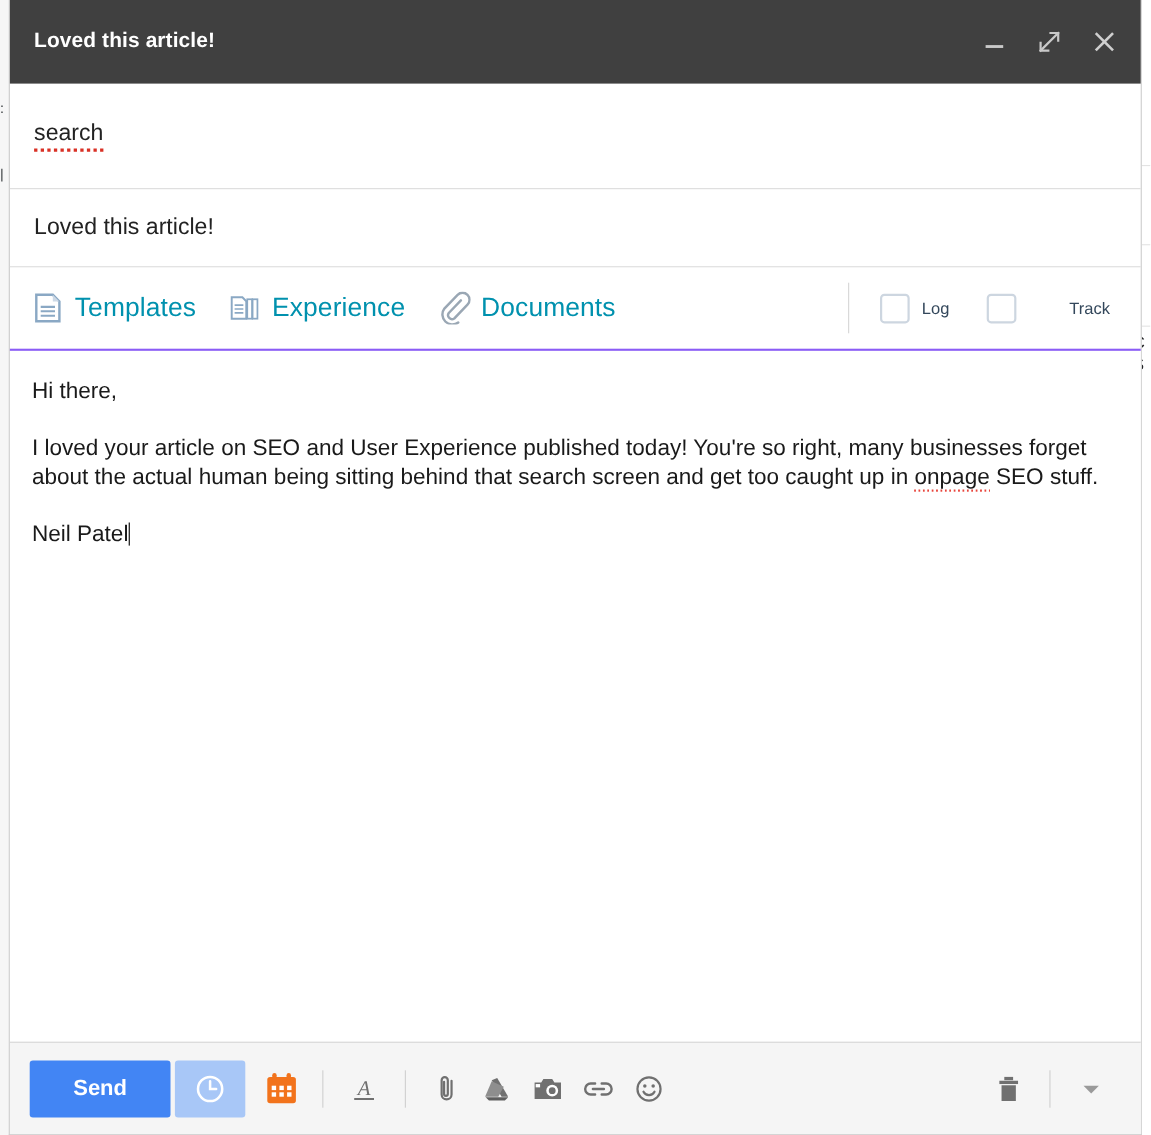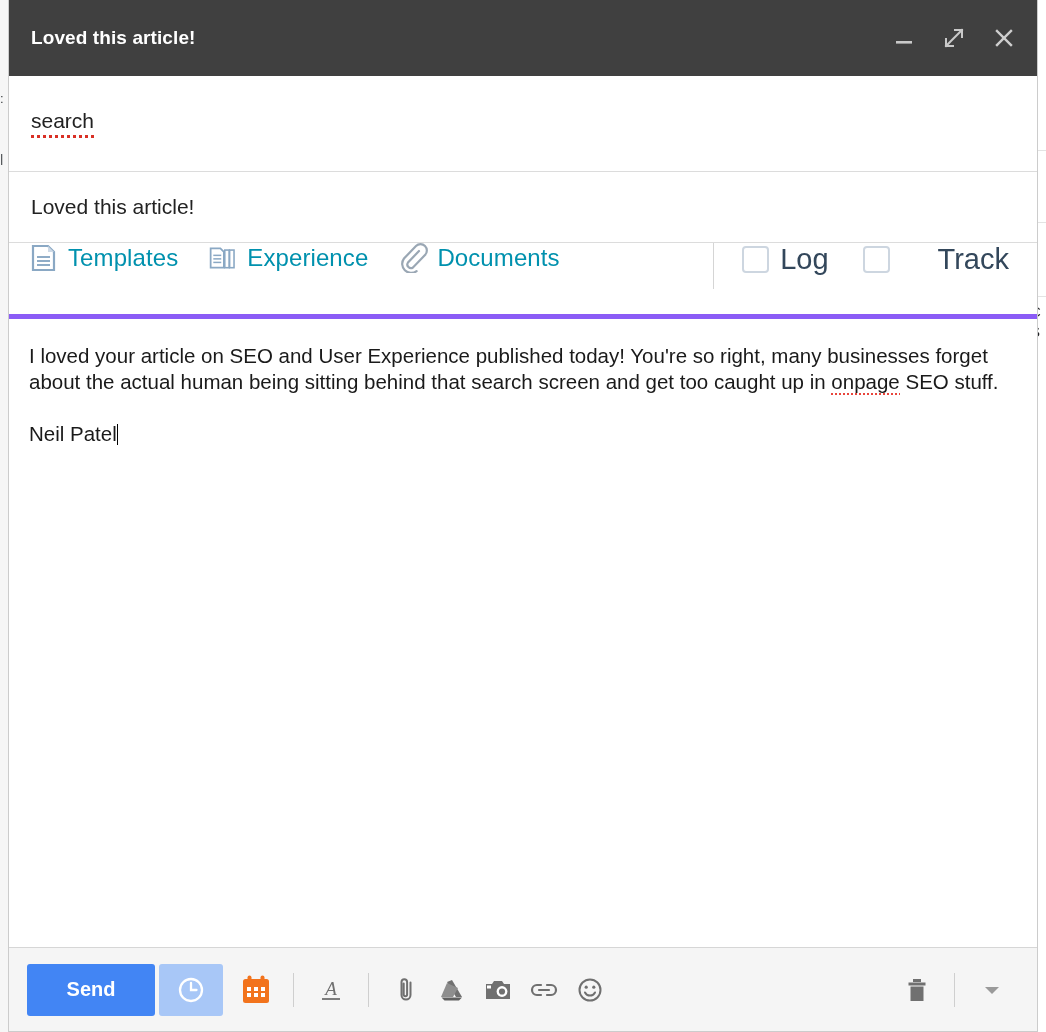--- a/index.html
+++ b/index.html
@@ -140,23 +140,23 @@
     flex: none;
   }
   .subject-text {
     font-size: 21px;
     color: #222222;
   }
 
   
   .row-hstools {
     height: 76px;
-    border-bottom: 5px solid #8b5cf6;
-    display: flex;
-    align-items: flex-start;
+    border-bottom: 2px solid #8b5cf6;
+    display: flex;
+    align-items: center;
     padding: 0 22px 0 20px;
     box-sizing: border-box;
     flex: none;
   }
   .hs-item {
     display: flex;
     align-items: center;
     gap: 9px;
     margin-right: 30px;
     cursor: pointer;
@@ -185,21 +185,21 @@
   .hs-check:last-child { margin-right: 6px; gap: 48px; }
   .checkbox {
     width: 27px; height: 27px;
     border: 2px solid #cdd6e0;
     border-radius: 4px;
     background: #ffffff;
     box-sizing: border-box;
   }
   .hs-check .label {
     color: #33475b;
-    font-size: 29px;
+    font-size: 15px;
   }
 
   
   .row-body {
     flex: 1;
     padding: 24px 22px 0 20px;
     box-sizing: border-box;
     overflow: hidden;
     background: #ffffff;
   }
@@ -383,20 +383,21 @@
         <span class="label">Log</span>
       </div>
 
       <div class="hs-check">
         <span class="checkbox"></span>
         <span class="label">Track</span>
       </div>
     </div>
 
     <div class="row-body">
+      <p class="body-p">Hi there,</p>
 
       <p class="body-p"><span>I loved your article on SEO and User Experience published today! You're so right, many businesses forget about the actual human being sitting behind that search screen and get too caught up in </span><span class="spell-wavy">onpage</span><span> SEO stuff.</span></p>
 
 
 
       <p class="body-p"><span>Neil Patel</span><span class="caret"></span></p>
     </div>
 
     <div class="row-footer">
 

